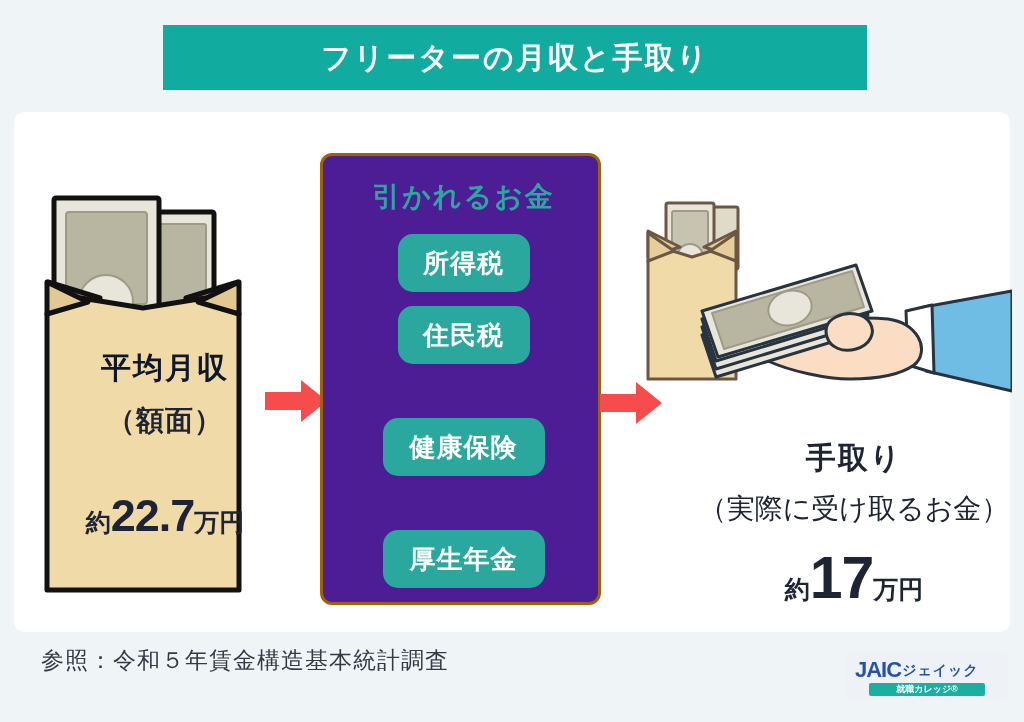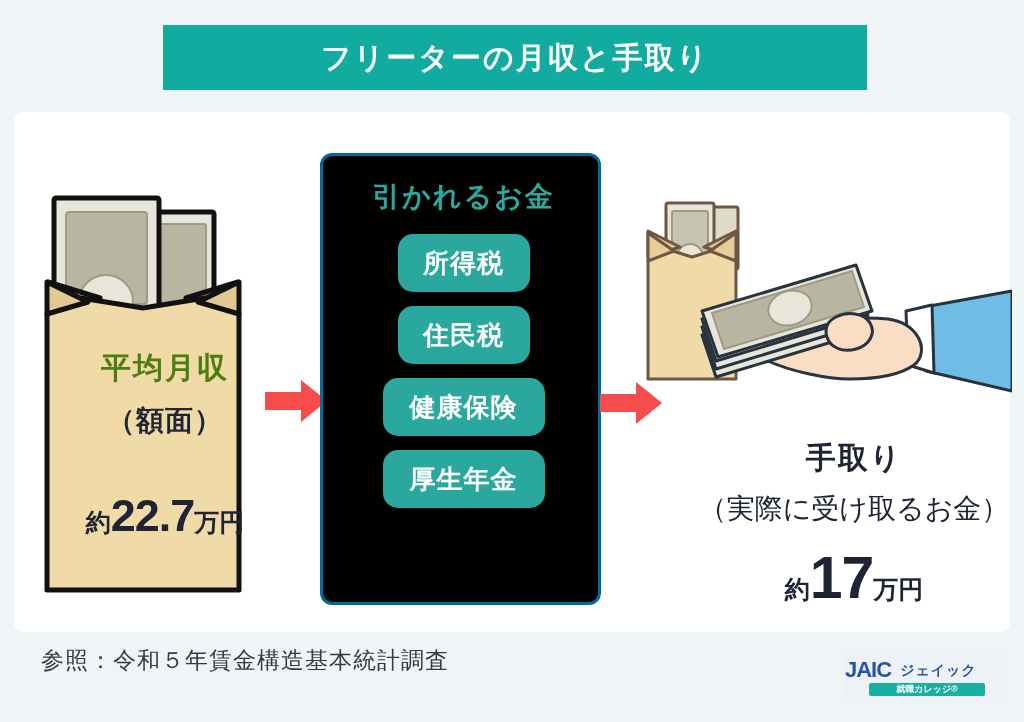--- a/index.html
+++ b/index.html
@@ -33,59 +33,59 @@
 
   
   .left-block{position:absolute;left:40px;top:190px;width:250px;height:420px;}
   .left-block svg{display:block;}
   .left-text{
     position:absolute;left:0;top:0;width:250px;height:420px;
     pointer-events:none;
   }
   .left-text .l1{
     position:absolute;top:158px;left:0;width:250px;text-align:center;
-    font-size:30px;font-weight:bold;letter-spacing:2px;color:#4d7c0f;
+    font-size:30px;font-weight:bold;letter-spacing:2px;color:#0f172a;
   }
   .left-text .l2{
     position:absolute;top:212px;left:0;width:250px;text-align:center;
     font-size:28px;font-weight:bold;letter-spacing:1px;color:#1e2433;
   }
   .left-text .l3{
     position:absolute;top:268px;left:0;width:250px;text-align:center;
     color:#1e2433;white-space:nowrap;margin-top:32px;
   }
   .left-text .l3 .sm{font-size:25px;font-weight:bold;}
   .left-text .l3 .big{font-size:45px;font-weight:bold;letter-spacing:-1px;}
 
   
   .arrow1{position:absolute;left:265px;top:380px;}
   .arrow2{position:absolute;left:600px;top:382px;}
 
   
   .mid-box{
     position:absolute;left:320px;top:153px;width:281px;height:452px;
-    border:3px solid #0369a1;border-radius:12px;background:#000000;
+    border:3px solid #a16207;border-radius:12px;background:#4c1d95;
     box-sizing:border-box;
   }
   .mid-title{
     position:absolute;left:0;top:22px;width:281px;text-align:center;
     font-size:28px;font-weight:bold;color:#2aa89e;letter-spacing:2px;
   }
   .pill-list{
     position:absolute;left:0;top:78px;width:281px;
     display:flex;flex-direction:column;align-items:center;gap:14px;
   }
   .pill{
     background:#2aa89e;color:#ffffff;border-radius:15px;
     font-size:26px;font-weight:bold;letter-spacing:1px;
     display:flex;align-items:center;justify-content:center;
     height:58px;box-sizing:border-box;
   }
   .pill.w4{width:132px;}
-  .pill.w5{width:162px;}
+  .pill.w5{width:162px;margin-top:40px;}
 
   
   .right-block{position:absolute;left:640px;top:195px;width:372px;height:210px;}
   .right-text{
     position:absolute;left:668px;top:440px;width:372px;text-align:center;
   }
   .right-text .r1{
     font-size:30px;font-weight:bold;letter-spacing:2px;color:#1e2433;
     line-height:1.2;
   }
@@ -100,22 +100,22 @@
   
   .footer-note{
     position:absolute;left:41px;top:645px;
     font-size:23px;letter-spacing:1px;color:#333a46;white-space:nowrap;
   }
   .logo{
     position:absolute;left:845px;top:652px;width:163px;height:48px;
     background:#eef2f6;border-radius:6px;
   }
   .logo .logo-row{
-    position:absolute;left:0;top:5px;width:145px;height:25px;
-    display:flex;align-items:center;gap:9px;
+    position:absolute;left:10px;top:5px;width:145px;height:25px;
+    display:flex;align-items:center;gap:1px;
   }
   .logo .jaic{
     font-size:22px;font-weight:bold;color:#2653a6;letter-spacing:-1px;
     font-family:"Liberation Sans",sans-serif;line-height:1;
   }
   .logo .kana{
     font-size:14px;font-weight:bold;color:#2653a6;letter-spacing:1px;
     line-height:1;
   }
   .logo .logo-bar{

